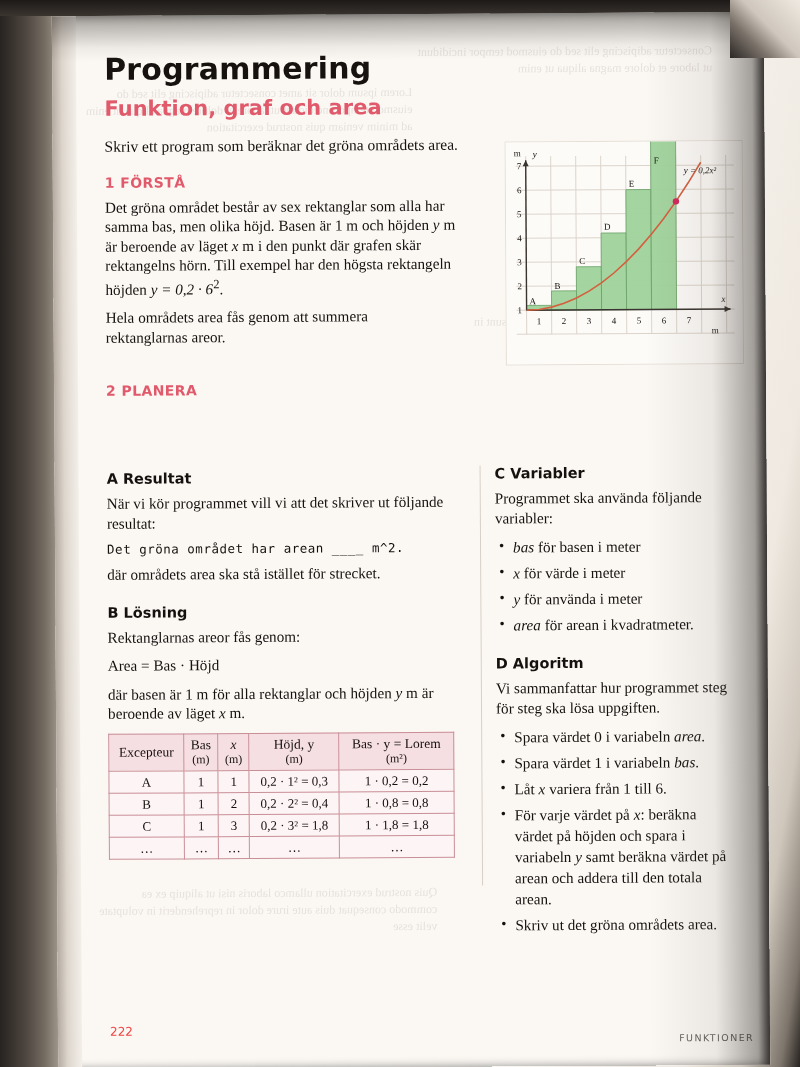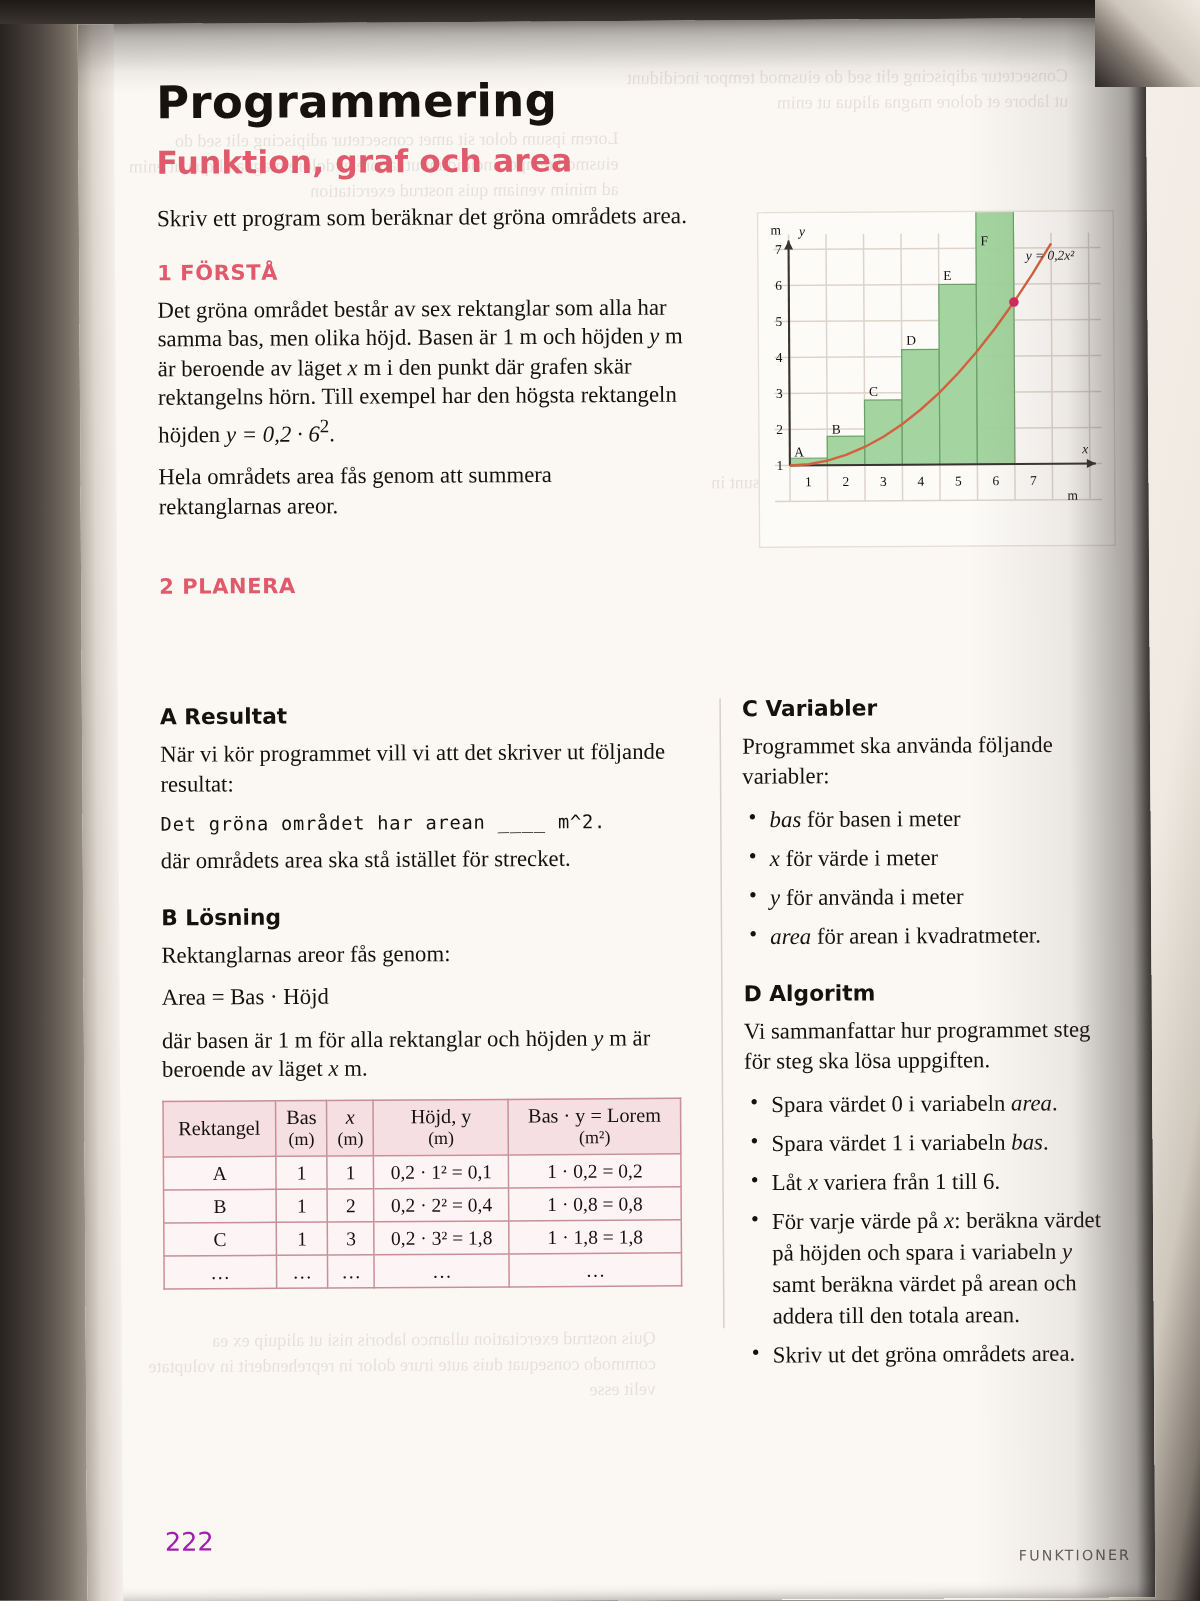--- a/index.html
+++ b/index.html
@@ -192,22 +192,22 @@
     height: 222px;
     background: #fdfbf8;
     border: 1px solid #e6dfd6;
   }
   .graph-wrap svg { display: block; }
   .page-number {
     position: absolute;
     left: 52px;
     bottom: 30px;
     font-family: "DejaVu Sans", sans-serif;
-    font-size: 17px;
-    color: #a21caf;
+    font-size: 12px;
+    color: #ef4444;
   }
   .footer-right {
     position: absolute;
     right: 16px;
     bottom: 22px;
     font-family: "DejaVu Sans", sans-serif;
     font-size: 9.5px;
     letter-spacing: 1.4px;
     color: #4b4542;
     opacity: 0.85;
@@ -345,33 +345,33 @@
       <p class="body-text">där områdets area ska stå istället för strecket.</p>
 
       <div class="sec-head spaced">B Lösning</div>
       <p class="body-text">Rektanglarnas areor fås genom:</p>
       <p class="body-text">Area = Bas · Höjd</p>
       <p class="body-text"><span>där basen är 1 m för alla rektanglar och höjden </span><i class="var">y</i><span> m är beroende av läget </span><i class="var">x</i><span> m.</span></p>
 
       <table class="datatable">
         <thead>
           <tr>
-            <th><span>Rektangel</span></th>
+            <th><span>Excepteur</span></th>
             <th><span>Bas</span><span class="unit">(m)</span></th>
             <th><i>x</i><span class="unit">(m)</span></th>
             <th><span>Höjd, y</span><span class="unit">(m)</span></th>
             <th><span>Bas · y = Lorem</span><span class="unit">(m²)</span></th>
           </tr>
         </thead>
         <tbody>
           <tr>
             <td>A</td>
             <td>1</td>
             <td>1</td>
-            <td>0,2 · 1² = 0,1</td>
+            <td>0,2 · 1² = 0,3</td>
             <td>1 · 0,2 = 0,2</td>
           </tr>
           <tr>
             <td>B</td>
             <td>1</td>
             <td>2</td>
             <td>0,2 · 2² = 0,4</td>
             <td>1 · 0,8 = 0,8</td>
           </tr>
           <tr>
@@ -401,21 +401,21 @@
         <li><i class="var">y</i><span> för använda i meter</span></li>
         <li><i class="var">area</i><span> för arean i kvadratmeter.</span></li>
       </ul>
 
       <div class="sec-head spaced">D Algoritm</div>
       <p class="body-text">Vi sammanfattar hur programmet steg för steg ska lösa uppgiften.</p>
       <ul class="bullets">
         <li><span>Spara värdet 0 i variabeln </span><i class="var">area</i><span>.</span></li>
         <li><span>Spara värdet 1 i variabeln </span><i class="var">bas</i><span>.</span></li>
         <li><span>Låt </span><i class="var">x</i><span> variera från 1 till 6.</span></li>
-        <li><span>För varje värde på </span><i class="var">x</i><span>: beräkna värdet på höjden och spara i variabeln </span><i class="var">y</i><span> samt beräkna värdet på arean och addera till den totala arean.</span></li>
+        <li><span>För varje värdet på </span><i class="var">x</i><span>: beräkna värdet på höjden och spara i variabeln </span><i class="var">y</i><span> samt beräkna värdet på arean och addera till den totala arean.</span></li>
         <li><span>Skriv ut det gröna områdets area.</span></li>
       </ul>
     </div>
 
     <div class="page-number">222</div>
     <div class="footer-right">FUNKTIONER</div>
 
     <div class="page-right-dark"></div>
     <div class="page-top-shadow"></div>
   </div>

